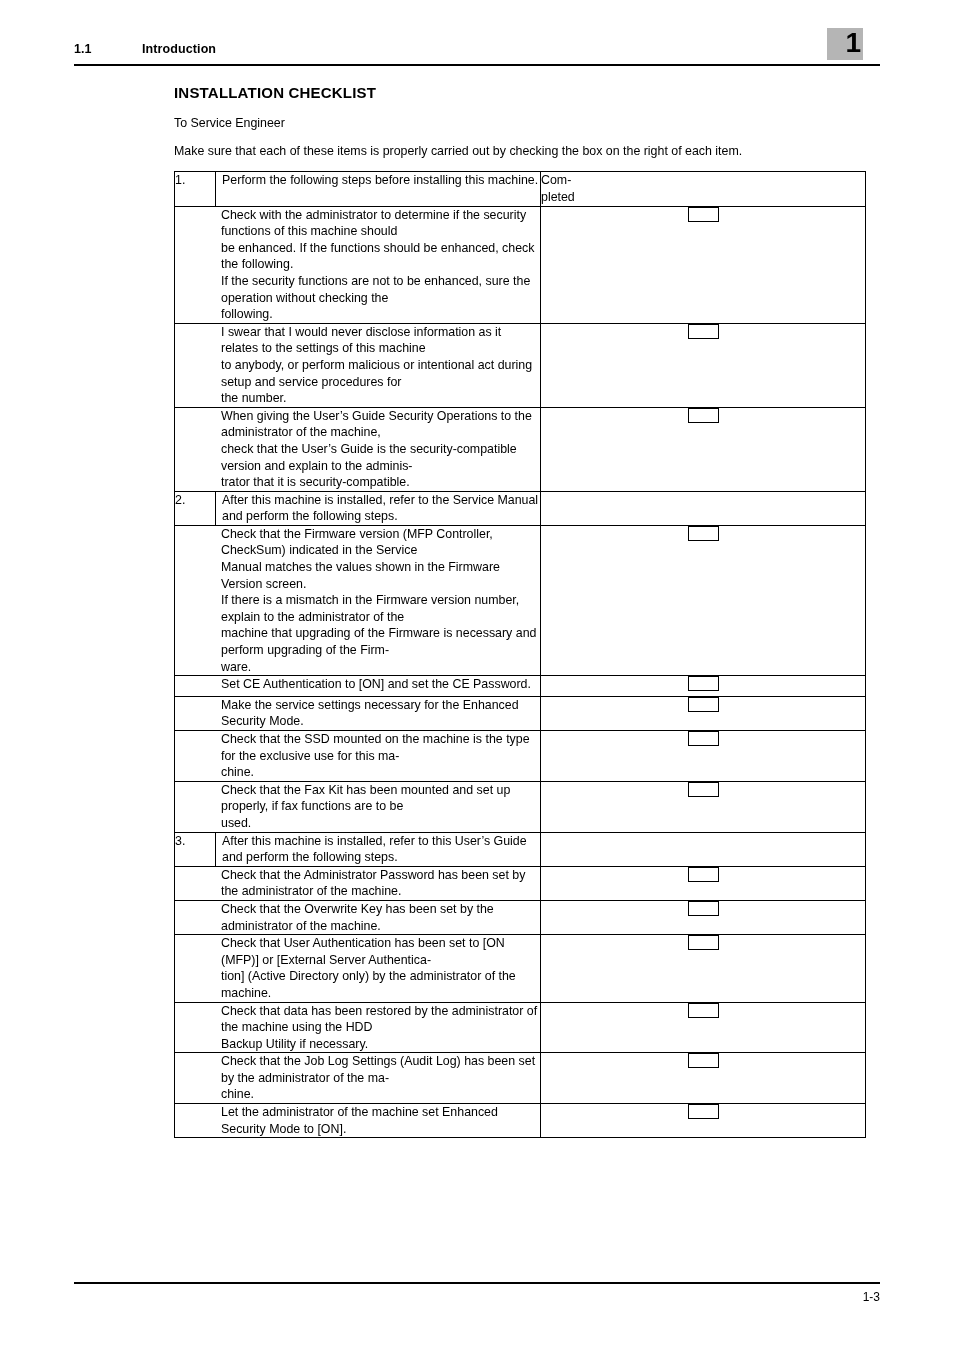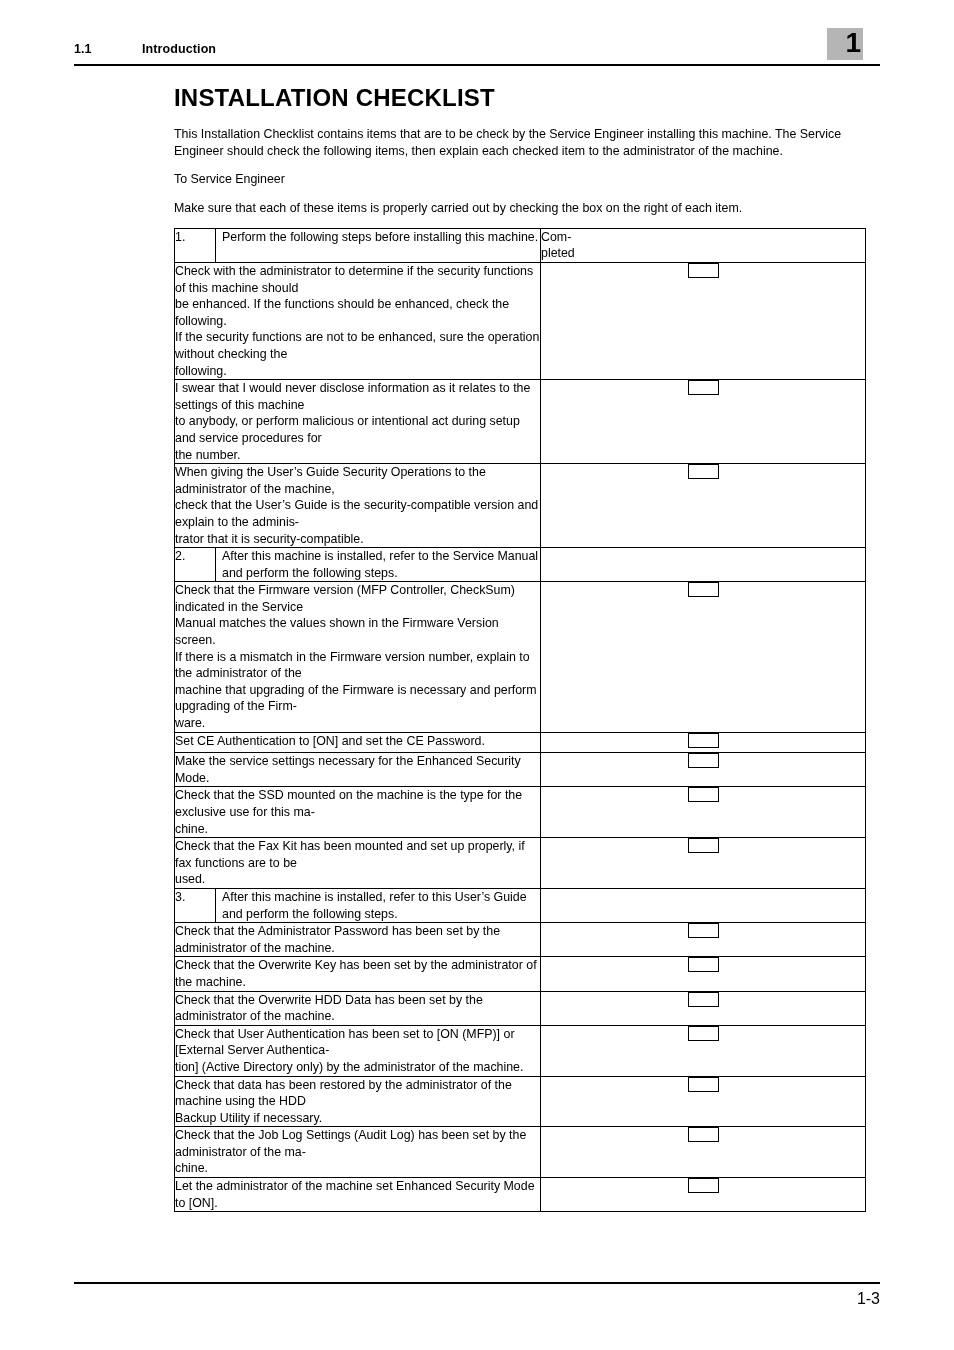--- a/index.html
+++ b/index.html
@@ -76,21 +76,21 @@
 
   
   .content {
     position: absolute;
     left: 174px;
     top: 84px;
     width: 692px;
   }
   h1.doc-title {
     margin: 0 0 14px 0;
-    font-size: 24px;
+    font-size: 15px;
     font-weight: bold;
     letter-spacing: 0.2px;
   }
   p.para {
     margin: 0 0 11px 0;
     font-size: 12.4px;
     line-height: 17.2px;
     text-align: left;
   }
   p.para.tight { margin-bottom: 11px; }
@@ -113,21 +113,21 @@
     width: 40px;
     border-right: none;
     padding: 4px 0 4px 7px;
     text-align: left;
     white-space: nowrap;
   }
   td.text-cell {
     border-left: none;
     padding: 4px 6px 5px 0px;
   }
-  td.text-cell.indented { }
+  td.text-cell.indented { padding-left: 46px; }
   td.text-cell.with-num { padding-left: 6px; }
   td.chk-cell {
     width: 58px;
     text-align: center;
     vertical-align: middle;
     padding: 3px 0;
   }
   td.chk-head {
     vertical-align: top;
     text-align: left;
@@ -156,42 +156,41 @@
   .footer-left {
     position: absolute;
     left: 74px;
     top: 1359px;
     font-size: 12px;
   }
   .footer-right {
     position: absolute;
     right: 74px;
     top: 1290px;
-    font-size: 16px;
+    font-size: 12px;
     text-align: right;
   }
 </style>
 </head>
 <body>
 
 <div class="page">
 
   <div class="header">
     <span class="header-num">1.1</span>
     <span class="header-title">Introduction</span>
     <span class="header-chapter-box"></span>
     <span class="header-chapter-num">1</span>
   </div>
   <div class="header-rule"></div>
 
   <div class="content">
 
     <h1 class="doc-title">INSTALLATION CHECKLIST</h1>
 
-    <p class="para">This Installation Checklist contains items that are to be check by the Service Engineer installing this machine. The Service Engineer should check the following items, then explain each checked item to the administrator of the machine.</p>
     <p class="para">To Service Engineer</p>
     <p class="para tight">Make sure that each of these items is properly carried out by checking the box on the right of each item.</p>
 
     <table class="checklist">
       <tbody>
           <tr>
             <td class="num-cell">1.</td>
             <td class="text-cell with-num">
               <span class="cell-line">Perform the following steps before installing this machine.</span>
             </td>
@@ -282,26 +281,20 @@
             <td class="chk-cell"><span class="checkbox"></span></td>
           </tr>
           <tr>
             <td class="text-cell indented" colspan="2">
               <span class="cell-line">Check that the Overwrite Key has been set by the administrator of the machine.</span>
             </td>
             <td class="chk-cell"><span class="checkbox"></span></td>
           </tr>
           <tr>
             <td class="text-cell indented" colspan="2">
-              <span class="cell-line">Check that the Overwrite HDD Data has been set by the administrator of the machine.</span>
-            </td>
-            <td class="chk-cell"><span class="checkbox"></span></td>
-          </tr>
-          <tr>
-            <td class="text-cell indented" colspan="2">
               <span class="cell-line">Check that User Authentication has been set to [ON (MFP)] or [External Server Authentica-</span>
               <span class="cell-line">tion] (Active Directory only) by the administrator of the machine.</span>
             </td>
             <td class="chk-cell"><span class="checkbox"></span></td>
           </tr>
           <tr>
             <td class="text-cell indented" colspan="2">
               <span class="cell-line">Check that data has been restored by the administrator of the machine using the HDD</span>
               <span class="cell-line">Backup Utility if necessary.</span>
             </td>

